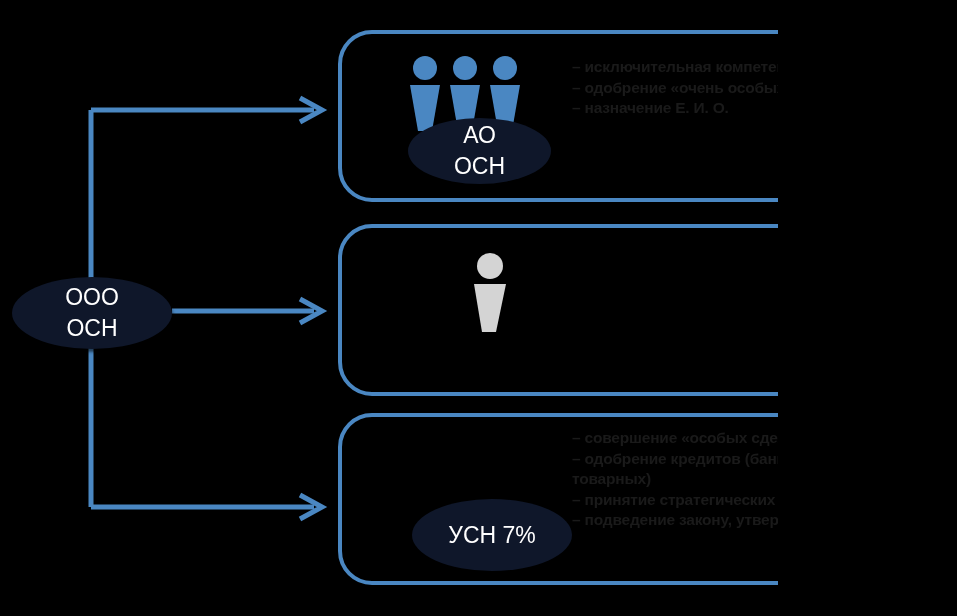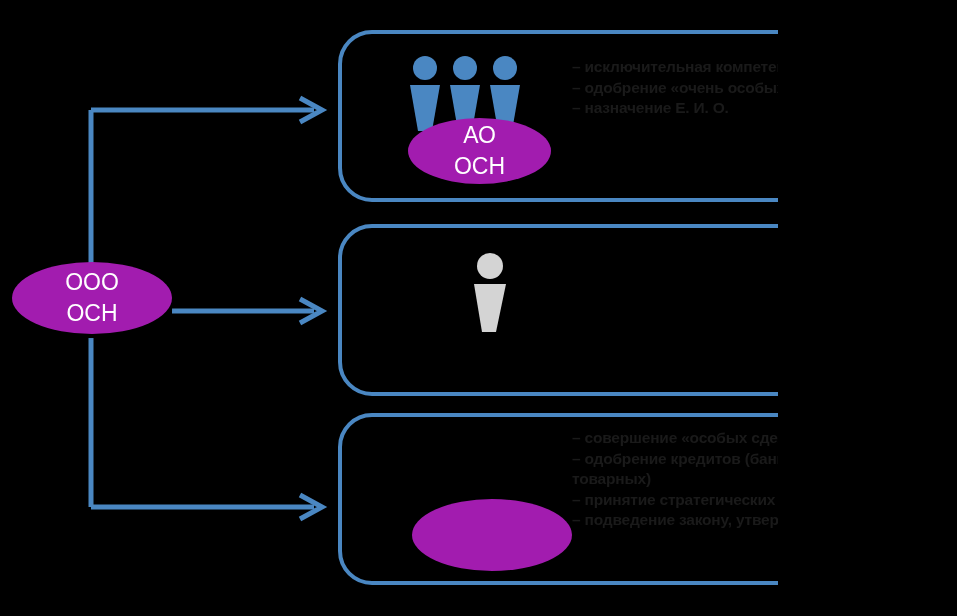--- a/index.html
+++ b/index.html
@@ -37,33 +37,33 @@
     line-height: 20.5px;
     letter-spacing: -0.2px;
     white-space: pre-wrap;
   }
   #text-top    { left: 572px; top: 57px;  width: 345px; }
   #text-middle { left: 572px; top: 260px; width: 345px; }
   #text-bottom { left: 572px; top: 428px; width: 348px; }
 
   .ellipse {
     position: absolute;
-    background: #a21caf;
+    background: #0f172a;
     border-radius: 50%;
     display: flex;
     flex-direction: column;
     align-items: center;
     justify-content: center;
     color: #FFFFFF;
     font-size: 23px;
     line-height: 31px;
     text-align: center;
     box-shadow: 1px 3px 3px rgba(0,0,0,0.55);
   }
-  #ellipse-ooo-osn { left: 12px;  top: 262px; width: 160px; height: 72px; }
+  #ellipse-ooo-osn { left: 12px;  top: 277px; width: 160px; height: 72px; }
   #ellipse-ao-osn  { left: 408px; top: 118px; width: 143px; height: 66px; }
   #ellipse-ooo-uk  { left: 412px; top: 499px; width: 160px; height: 72px; }
   .ellipse .line { display: block; }
 
   svg.wires { position: absolute; left: 0; top: 0; width: 957px; height: 616px; }
   .people { position: absolute; }
 </style>
 </head>
 <body>
 
@@ -122,15 +122,16 @@
     <span class="line">ООО</span>
     <span class="line">ОСН</span>
   </div>
 
   <div class="ellipse" id="ellipse-ao-osn">
     <span class="line">АО</span>
     <span class="line">ОСН</span>
   </div>
 
   <div class="ellipse" id="ellipse-ooo-uk">
+    <span class="line">УСН 7%</span>
   </div>
 
 </div>
 
 </body></html>

